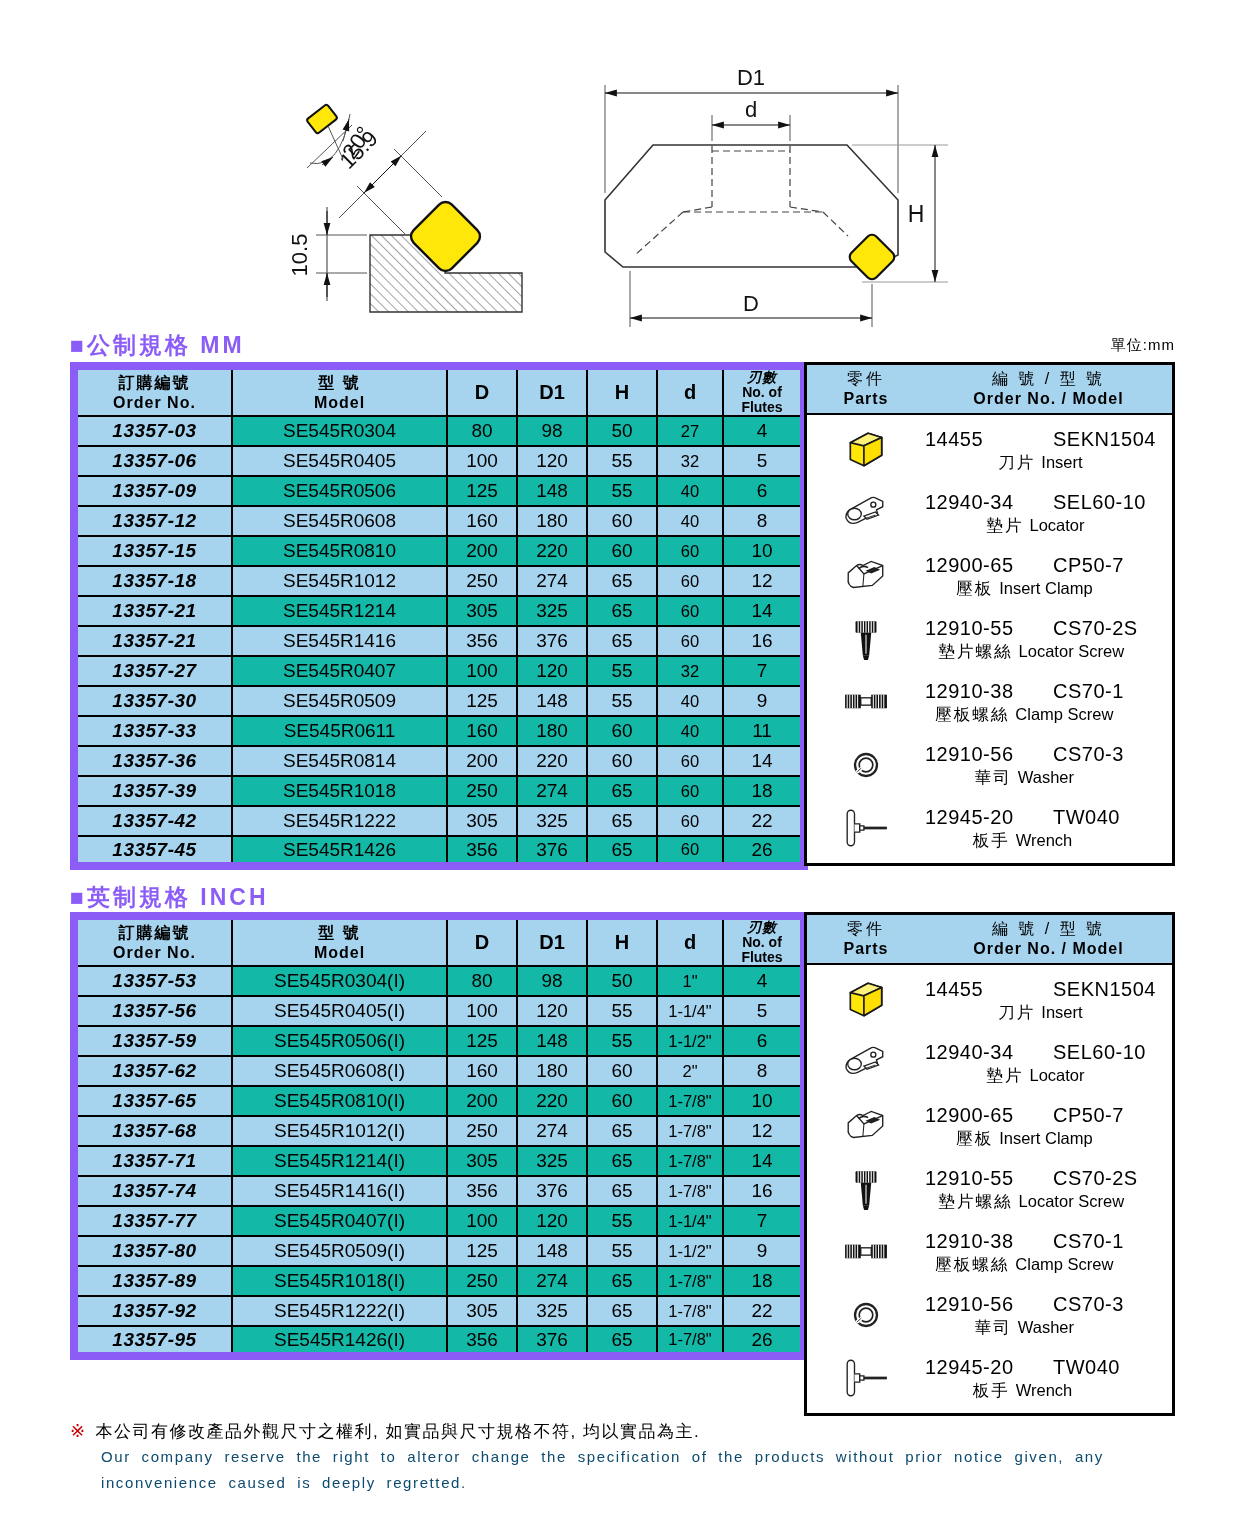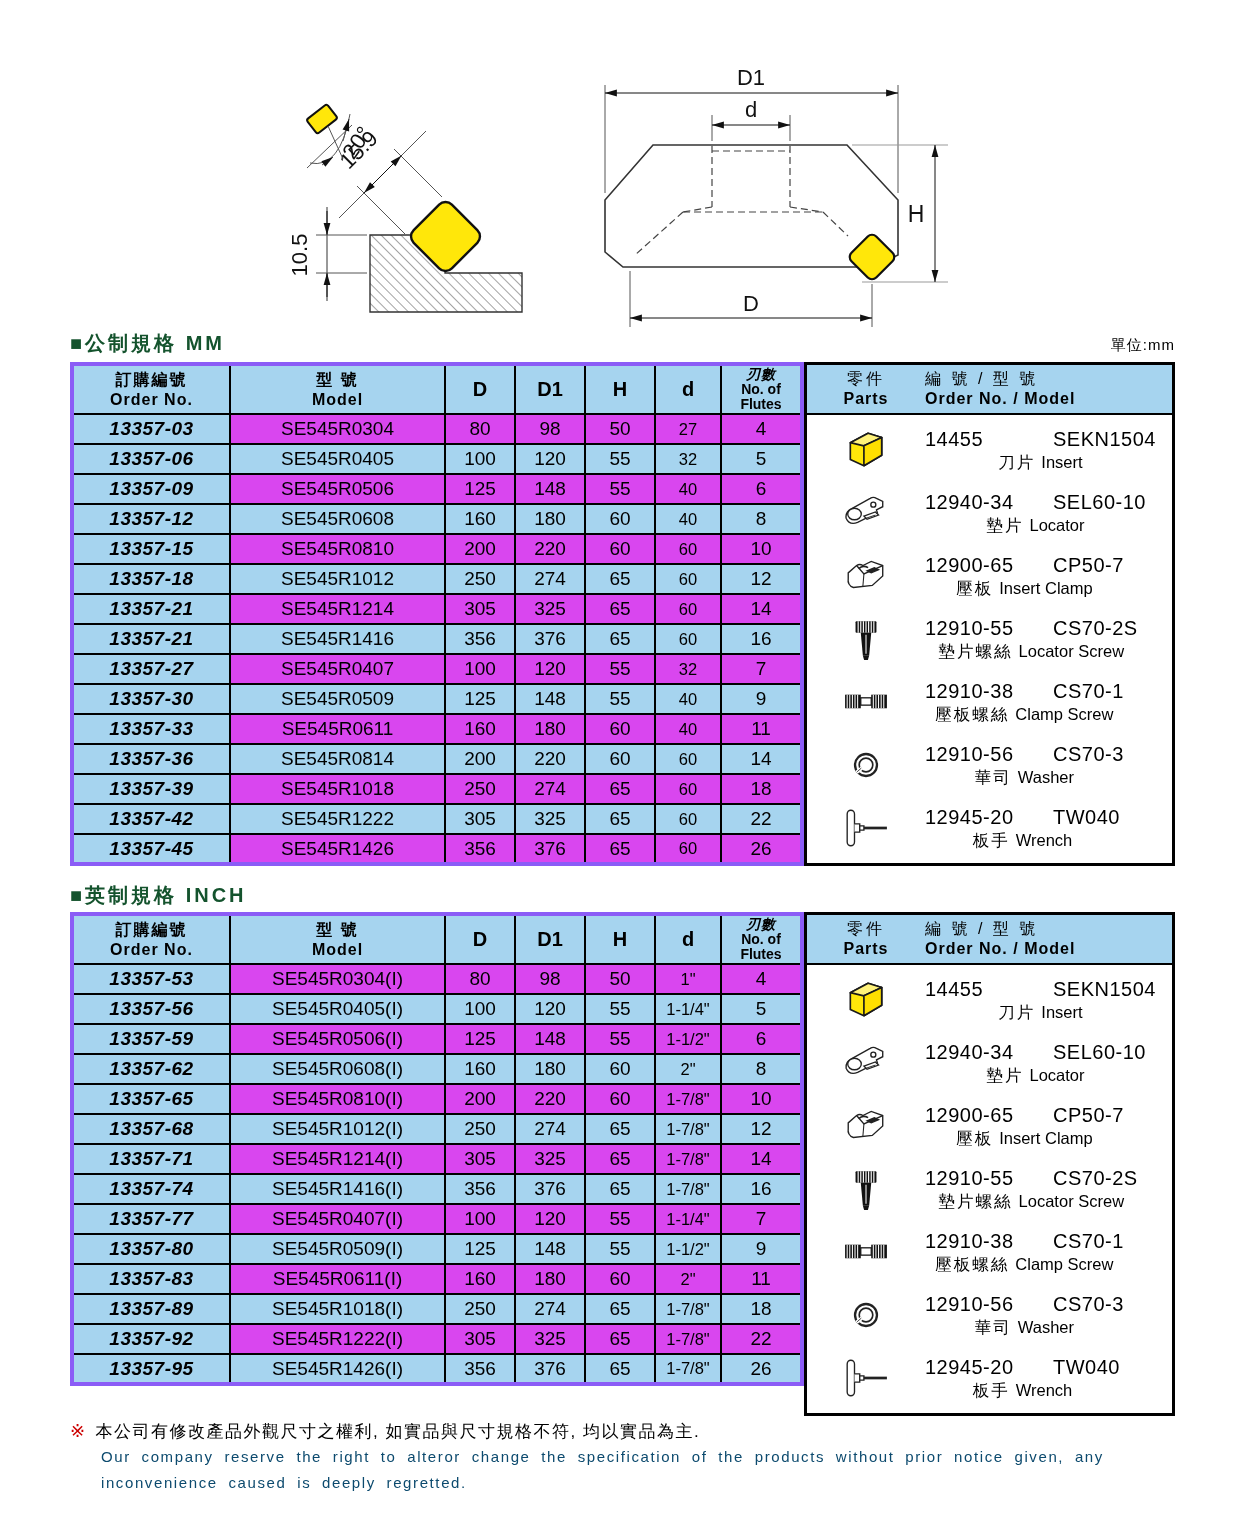--- a/index.html
+++ b/index.html
@@ -5,47 +5,47 @@
   html,body { margin:0; padding:0; background:#fff; }
   .page {
     position:relative; width:1240px; height:1525px; background:#ffffff;
     font-family:"Liberation Sans","DejaVu Sans",sans-serif; color:#000;
     overflow:hidden;
   }
   .abs { position:absolute; }
   svg text { font-family:"Liberation Sans","DejaVu Sans",sans-serif; fill:#111; }
 
   
-  .sec-title { position:absolute; font-size:20px; font-weight:600; letter-spacing:3px; color:#14532d; }
+  .sec-title { position:absolute; font-size:23px; font-weight:600; letter-spacing:3px; color:#8b5cf6; }
   .unit-label { position:absolute; top:336px; left:955px; width:220px; text-align:right;
                 font-size:15px; letter-spacing:1px; }
 
   
   table.spec-table { position:absolute; border-collapse:collapse; table-layout:fixed;
-                     width:730px; border:4px solid #8b5cf6; background:#d946ef; }
+                     width:730px; border:8px solid #8b5cf6; background:#14b8a6; }
   table.spec-table th, table.spec-table td { border:2px solid #000; padding:0; text-align:center; vertical-align:middle; }
   table.spec-table thead tr { height:50px; background:#a6d4ef; }
   table.spec-table tbody tr { height:30px; }
   table.spec-table tbody tr:nth-child(even) { background:#a6d4ef; }
   table.spec-table td.order { background:#a6d4ef; font-weight:bold; font-style:italic; font-size:19px; letter-spacing:0.5px; }
   table.spec-table td { font-size:19px; }
   table.spec-table td.bore { font-size:16.5px; }
   th .zh { font-size:16px; letter-spacing:2px; line-height:20px; }
   th .en { font-size:16px; font-weight:bold; letter-spacing:1px; line-height:20px; }
   th .zh.s { font-size:14px; line-height:15px; letter-spacing:1px;font-style:italic; }
   th .en.s { font-size:14px; font-weight:bold; line-height:15px; letter-spacing:0; }
   th.big { font-size:20px; font-weight:bold; }
 
   
   .parts-panel { position:absolute; width:371px; height:504px; border:3px solid #000;
                  background:#fff; box-sizing:border-box; display:flex; flex-direction:column; }
   .pp-head { height:50px; flex:0 0 50px; background:#a6d4ef; border-bottom:2px solid #000;
              display:flex; align-items:center; box-sizing:border-box; }
   .pp-col1 { width:118px; text-align:center; }
-  .pp-col2 { flex:1; text-align:left; }
+  .pp-col2 { flex:1; text-align:center; }
   .pp-head .zh { font-size:16px; letter-spacing:3px; line-height:20px; }
   .pp-head .en { font-size:16px; font-weight:bold; letter-spacing:1px; line-height:20px; }
   .pp-body { flex:1; display:flex; flex-direction:column; padding:4px 0; }
   .part-entry { flex:1; display:flex; align-items:center; }
   .part-icon { width:118px; display:flex; justify-content:center; align-items:center; }
   .part-icon svg { width:46px; height:46px; }
   .part-text .l1 { font-size:20px; letter-spacing:0.5px; line-height:24px; }
   .part-text .pno { display:inline-block; min-width:128px; }
   .part-text .l2 { font-size:16.5px; line-height:22px;text-align:center; }
   .part-text .pzh { letter-spacing:2px; margin-right:6px; }
@@ -567,29 +567,20 @@
         <tr>
           <td class="order">13357-80</td>
           <td class="model">SE545R0509(I)</td>
           <td class="num">125</td>
           <td class="num">148</td>
           <td class="num">55</td>
           <td class="bore">1-1/2"</td>
           <td class="num">9</td>
         </tr>
         <tr>
-          <td class="order">13357-83</td>
-          <td class="model">SE545R0611(I)</td>
-          <td class="num">160</td>
-          <td class="num">180</td>
-          <td class="num">60</td>
-          <td class="bore">2"</td>
-          <td class="num">11</td>
-        </tr>
-        <tr>
           <td class="order">13357-89</td>
           <td class="model">SE545R1018(I)</td>
           <td class="num">250</td>
           <td class="num">274</td>
           <td class="num">65</td>
           <td class="bore">1-7/8"</td>
           <td class="num">18</td>
         </tr>
         <tr>
           <td class="order">13357-92</td>

